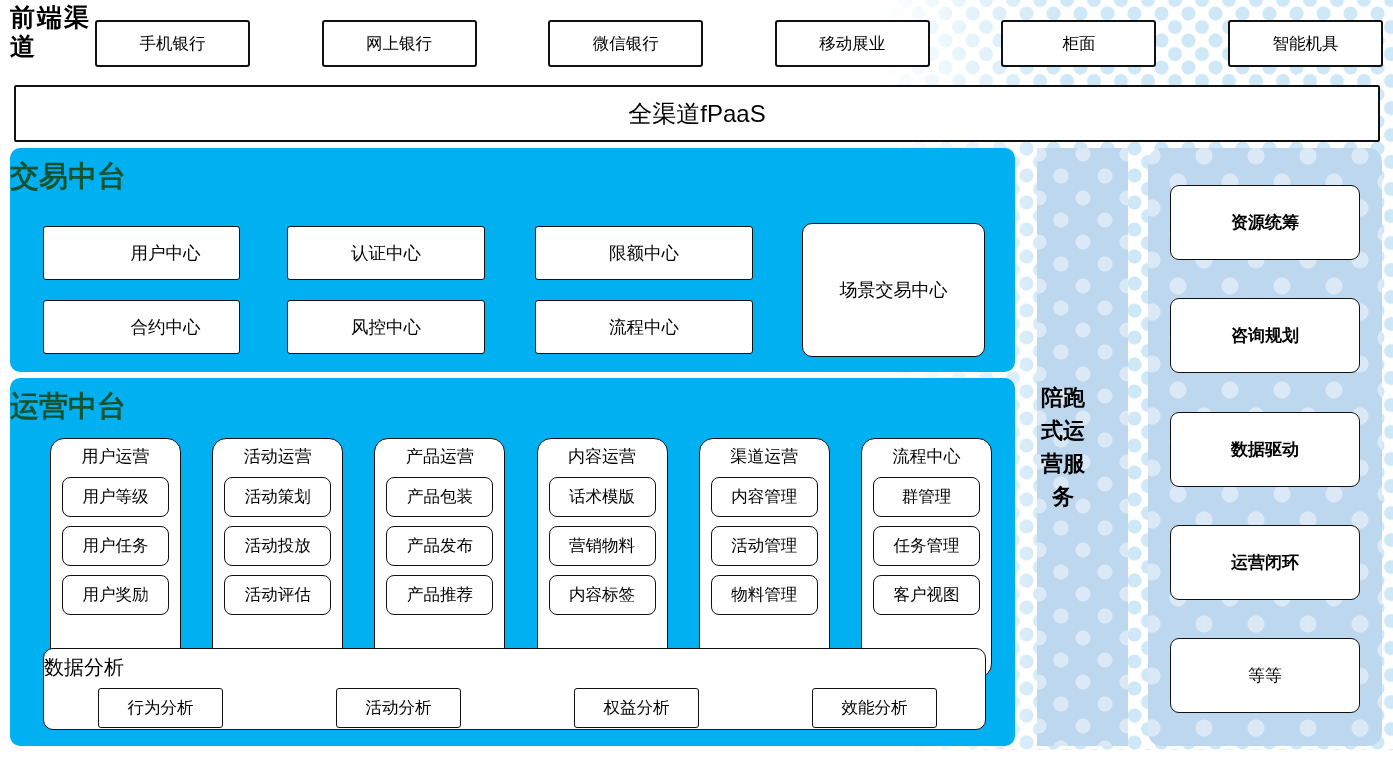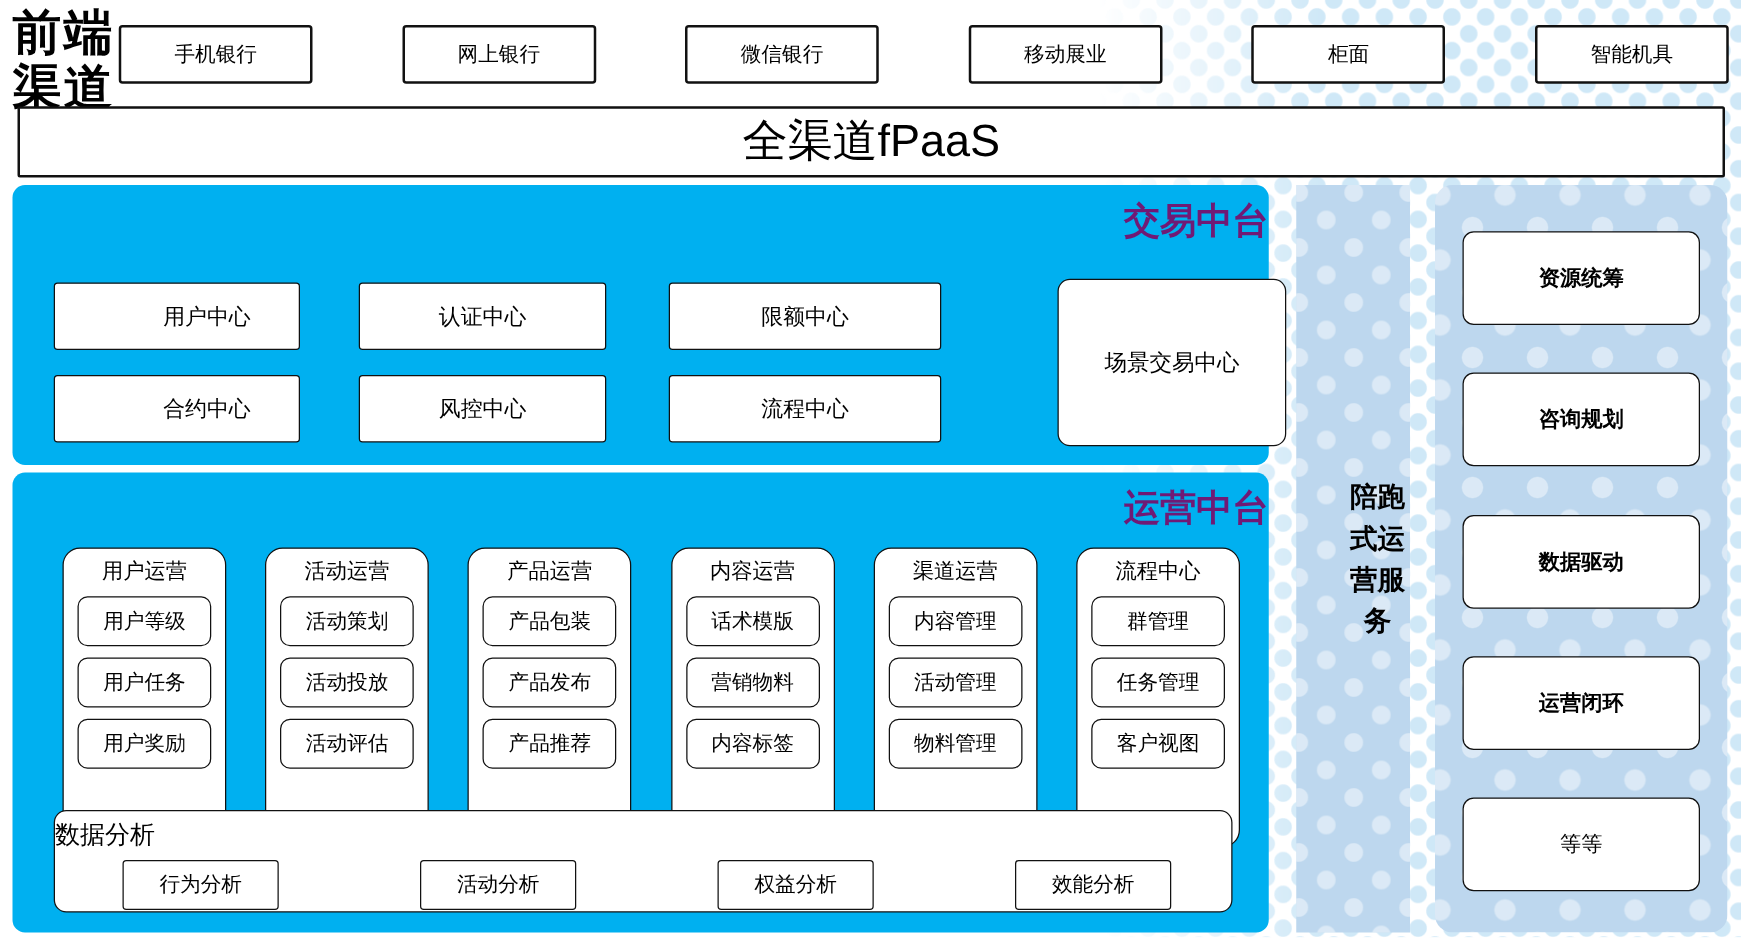--- a/index.html
+++ b/index.html
@@ -21,59 +21,59 @@
       radial-gradient(circle, var(--dot) 6.5px, transparent 7.5px);
     background-size:27px 27px;
     background-position:0 0,13.5px 13.5px;
     -webkit-mask-image:linear-gradient(to right, transparent 0, #000 35%);
             mask-image:linear-gradient(to right, transparent 0, #000 35%);
   }
 
   .frontend-label{
     position:absolute;left:10px;top:4px;width:86px;z-index:2;
     font-family:"DejaVu Serif","Liberation Serif",serif;
-    font-weight:bold;font-size:39px;line-height:1.14;letter-spacing:2px;
+    font-weight:bold;font-size:25px;line-height:1.14;letter-spacing:2px;
   }
 
   .channels{
     position:absolute;left:95px;top:20px;width:1288px;height:48px;z-index:2;
     display:flex;justify-content:space-between;
   }
   .channel-box{
     width:155px;height:47px;background:#fff;border:2px solid var(--ink);border-radius:3px;
     display:flex;align-items:center;justify-content:center;font-size:16.5px;
   }
 
   .fpaas{
     position:absolute;left:14px;top:85px;width:1366px;height:57px;z-index:2;
     background:#fff;border:2.5px solid var(--ink);border-radius:2px;
-    display:flex;align-items:center;justify-content:center;font-size:36px;
+    display:flex;align-items:center;justify-content:center;font-size:24px;
   }
 
   .band{
     position:absolute;left:10px;width:1005px;background:var(--accent);
     border-radius:10px;z-index:1;
   }
   .band-title{
     font-family:"DejaVu Serif","Liberation Serif",serif;
-    font-weight:bold;font-size:29px;text-align:right;padding-top:9px;color:#701a75;
+    font-weight:bold;font-size:29px;text-align:left;padding-top:9px;color:#14532d;
   }
   .band-trade{top:148px;height:224px;}
   .band-ops{top:378px;height:368px;}
 
   .t-box{
     position:absolute;height:54px;background:#fff;border:1.5px solid var(--ink);border-radius:3px;
     display:flex;align-items:center;justify-content:center;font-size:17.5px;z-index:2;
   }
   .tb-r1{top:78px;} .tb-r2{top:152px;}
   .tb-c1{left:33px;width:197px;padding-left:48px;} .tb-c2{left:277px;width:198px;} .tb-c3{left:525px;width:218px;}
   .t-tall{
     position:absolute;left:792px;top:75px;width:183px;height:134px;background:#fff;
     border:1.5px solid var(--ink);border-radius:10px;
-    display:flex;align-items:center;justify-content:center;font-size:18px;z-index:2;margin-left:44px;
+    display:flex;align-items:center;justify-content:center;font-size:18px;z-index:2;
   }
 
   .groups{
     position:absolute;left:40px;top:60px;width:942px;height:190px;
     display:flex;justify-content:space-between;z-index:2;
   }
   .group{
     width:131px;height:240px;background:#fff;border:1.5px solid var(--ink);border-radius:14px;
     padding-top:6px;
   }
@@ -96,21 +96,21 @@
     display:flex;align-items:center;justify-content:center;font-size:16.5px;
   }
 
   .side-strip{
     position:absolute;left:1037px;top:148px;width:91px;height:598px;z-index:1;
     background-color:var(--light);
     background-image:
       radial-gradient(circle, rgba(255,255,255,.45) 7px, transparent 8px),
       radial-gradient(circle, rgba(255,255,255,.45) 7px, transparent 8px);
     background-size:44px 44px;background-position:2px 6px,24px 28px;
-    display:flex;align-items:center;justify-content:flex-end;
+    display:flex;align-items:center;justify-content:flex-start;
   }
   .side-strip span{
     display:block;width:52px;text-align:center;font-size:22px;font-weight:bold;line-height:1.5;
   }
 
   .right-panel{
     position:absolute;left:1148px;top:148px;width:234px;height:598px;z-index:1;
     background-color:var(--light);
     background-image:
       radial-gradient(circle, rgba(255,255,255,.45) 8px, transparent 9px),

